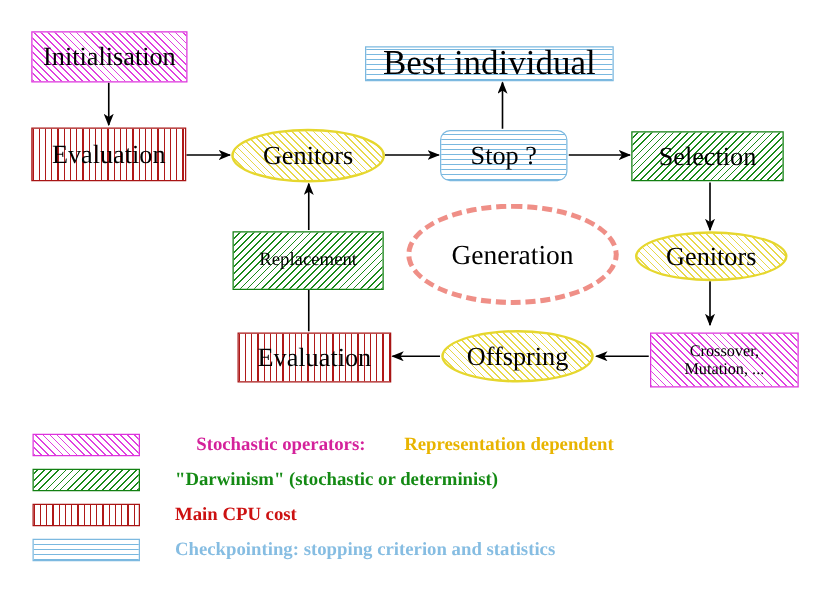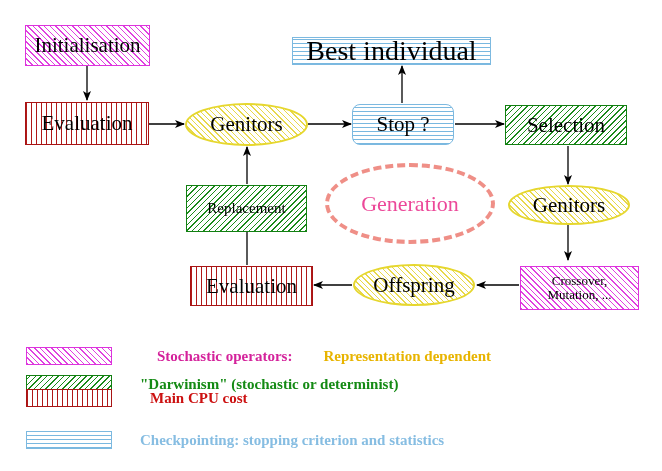--- a/index.html
+++ b/index.html
@@ -73,21 +73,21 @@
   .rounded { border-radius: 8px; }
 
   
   .gen-ellipse {
     position: absolute;
     border: 4px dashed #ef8f87;
     border-radius: 50%;
     display: flex;
     align-items: center;
     justify-content: center;
-    color: #ec4899;
+    color: #000000;
     box-sizing: border-box;
   }
 
   
   #legend { position: absolute; left: 0; top: 0; width: 662px; }
   .legend-row {
     position: absolute;
     display: flex;
     align-items: center;
     white-space: nowrap;
@@ -190,21 +190,21 @@
       <span class="legend-swatch hatch-magenta"></span>
       <span class="legend-text lt-magenta">Stochastic operators:</span>
       <span class="legend-text lt-gold" style="margin-left:14px;">Representation dependent</span>
     </div>
 
     <div class="legend-row" style="left:26px; top:375px;">
       <span class="legend-swatch hatch-green"></span>
       <span class="legend-text lt-green">"Darwinism" (stochastic or determinist)</span>
     </div>
 
-    <div class="legend-row" style="left:26px; top:389px;gap:10px;">
+    <div class="legend-row" style="left:26px; top:403px;">
       <span class="legend-swatch hatch-red-vert"></span>
       <span class="legend-text lt-red">Main CPU cost</span>
     </div>
 
     <div class="legend-row" style="left:26px; top:431px;">
       <span class="legend-swatch hatch-blue-horiz"></span>
       <span class="legend-text lt-blue">Checkpointing: stopping criterion and statistics</span>
     </div>
 
   </div>

